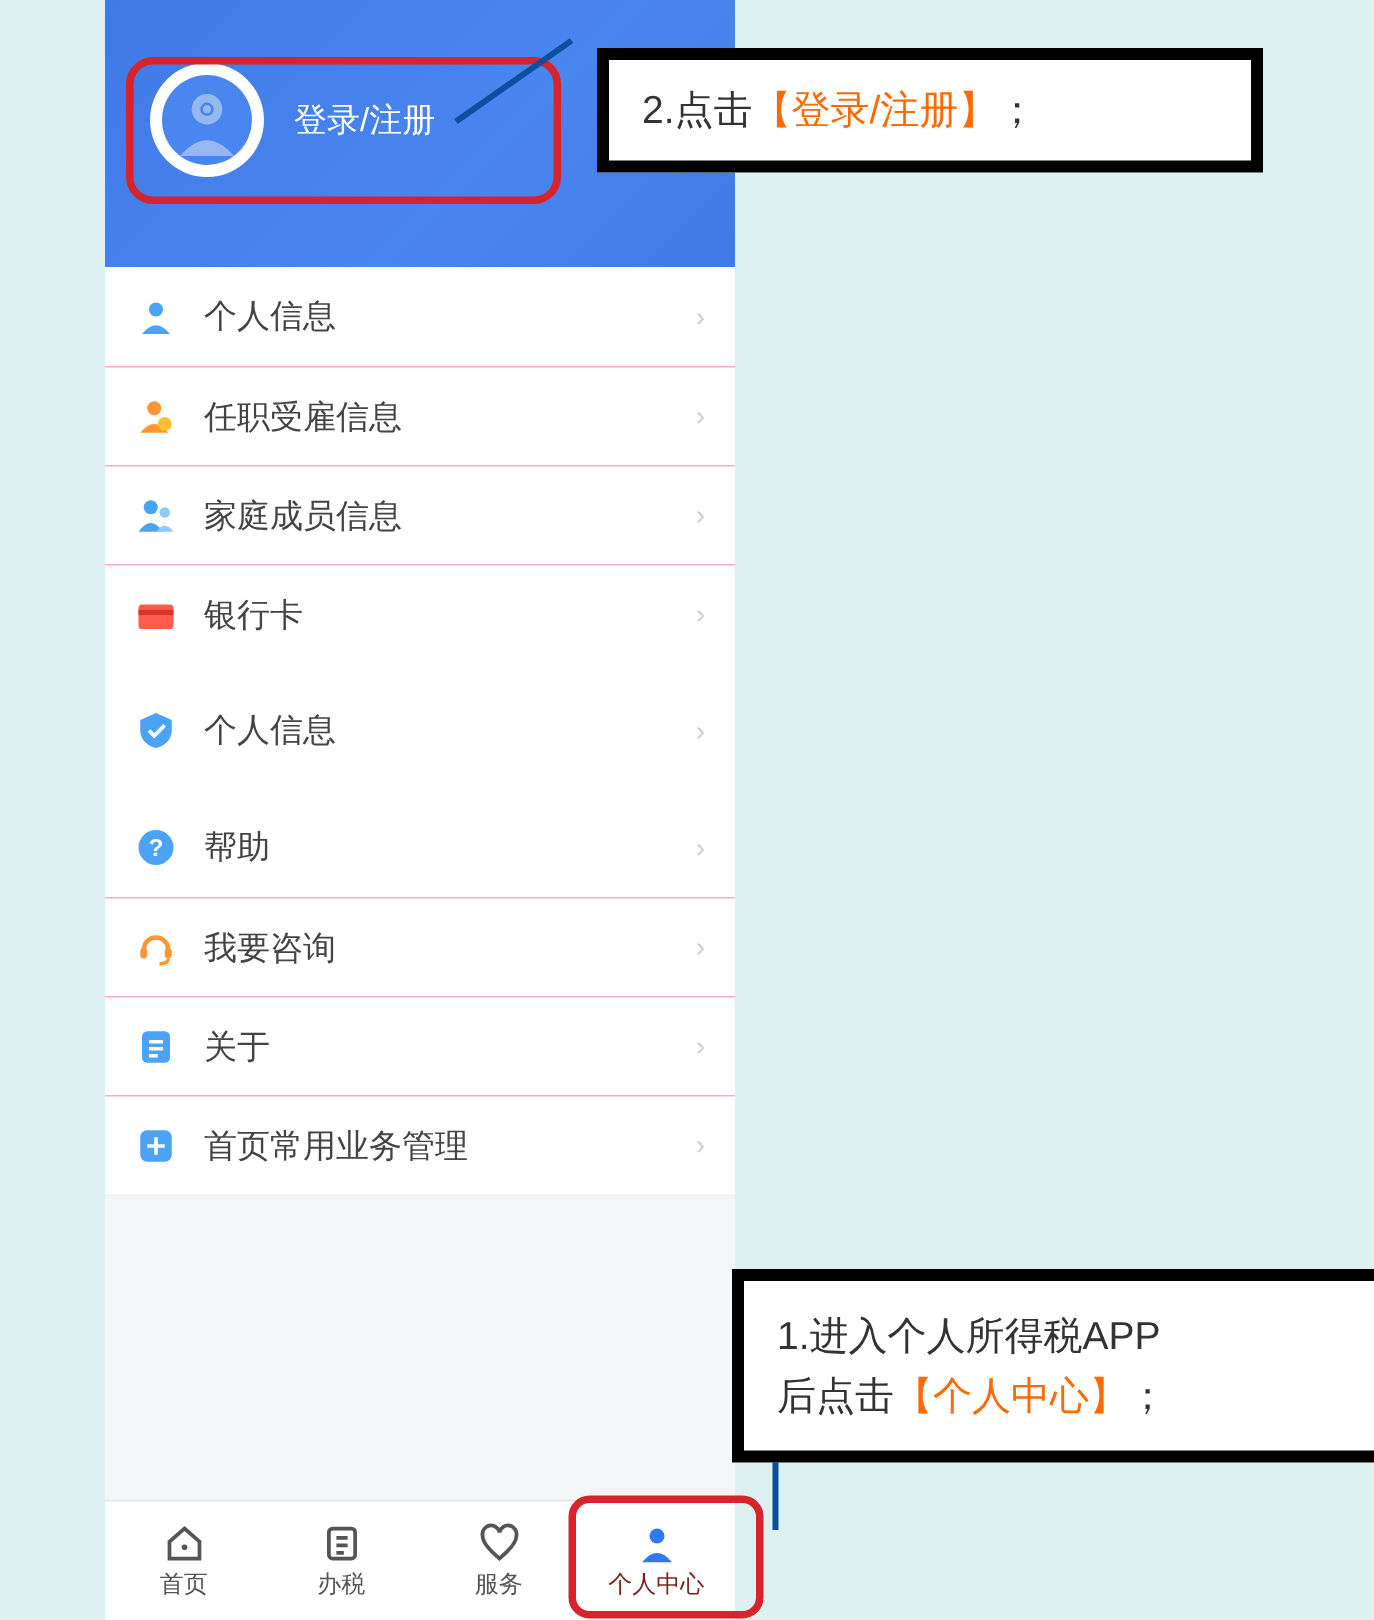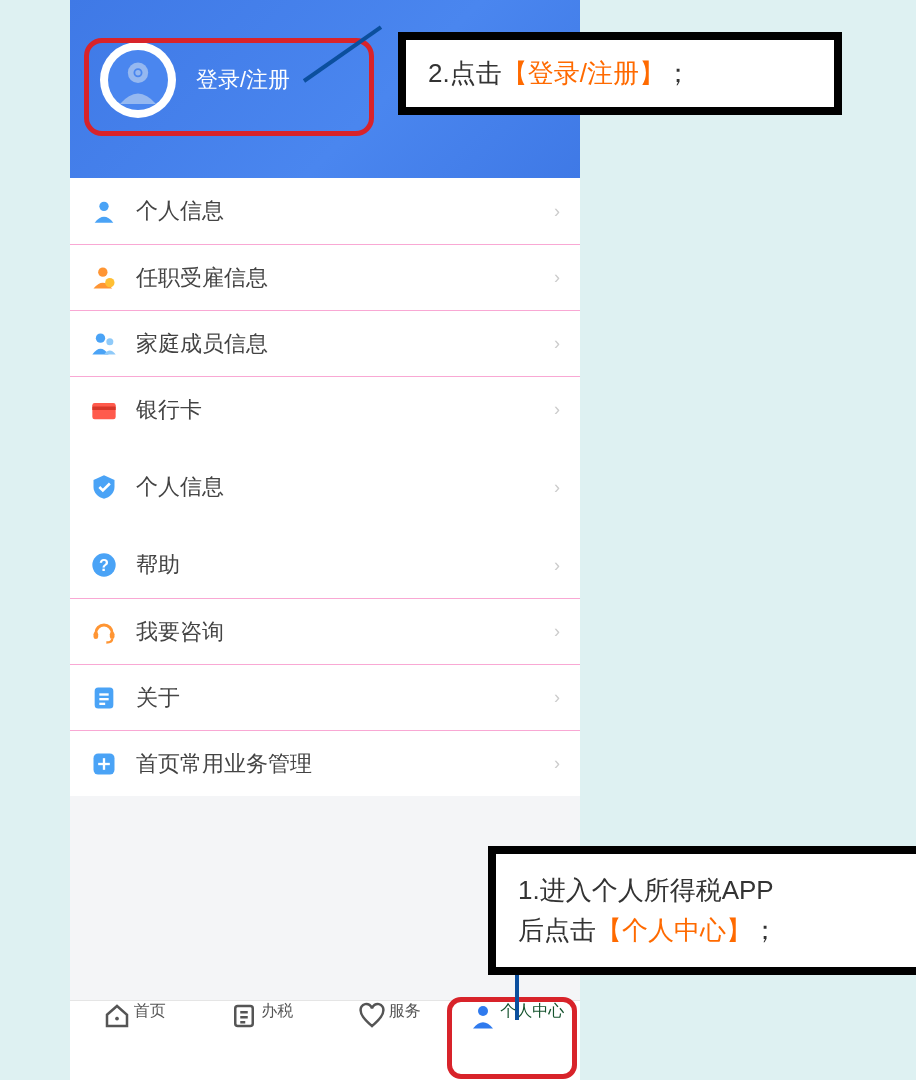--- a/index.html
+++ b/index.html
@@ -8,21 +8,21 @@
     height: 1080px;
     background: #def1f2;
     font-family: "PingFang SC", "Microsoft YaHei", sans-serif;
     position: relative;
     overflow: hidden;
   }
   .phone {
     position: absolute;
     left: 70px;
     top: 0;
-    width: 510px;
+    width: 420px;
     height: 1080px;
     background: #f4f5f7;
     display: flex;
     flex-direction: column;
   }
   .header {
     height: 178px;
     background: linear-gradient(135deg, #3f79e6 0%, #4a86ef 60%, #3f79e6 100%);
     display: flex;
     align-items: center;
@@ -87,29 +87,29 @@
   .spacer { flex:1; background:#f4f5f7; }
   .tabbar {
     height: 80px;
     background: #fff;
     border-top: 1px solid #e5e5e5;
     display: flex;
   }
   .tab {
     flex: 1;
     display: flex;
-    flex-direction: row;
-    align-items: flex-start;
+    flex-direction: column;
+    align-items: center;
     justify-content: center;
     gap: 2px;
     color: #555;
     font-size: 16px;
     position: relative;
   }
-  .tab.active { color: #14532d; font-family: Liberation Mono, monospace; }
+  .tab.active { color: #7f1d1d; font-family: Liberation Mono, monospace; }
   .tab svg { width: 30px; height: 30px; }
   .highlight-red-bottom {
     position: absolute;
     border: 5px solid #d8232a;
     border-radius: 14px;
     pointer-events:none;
   }
   
   .callout {
     position: absolute;

